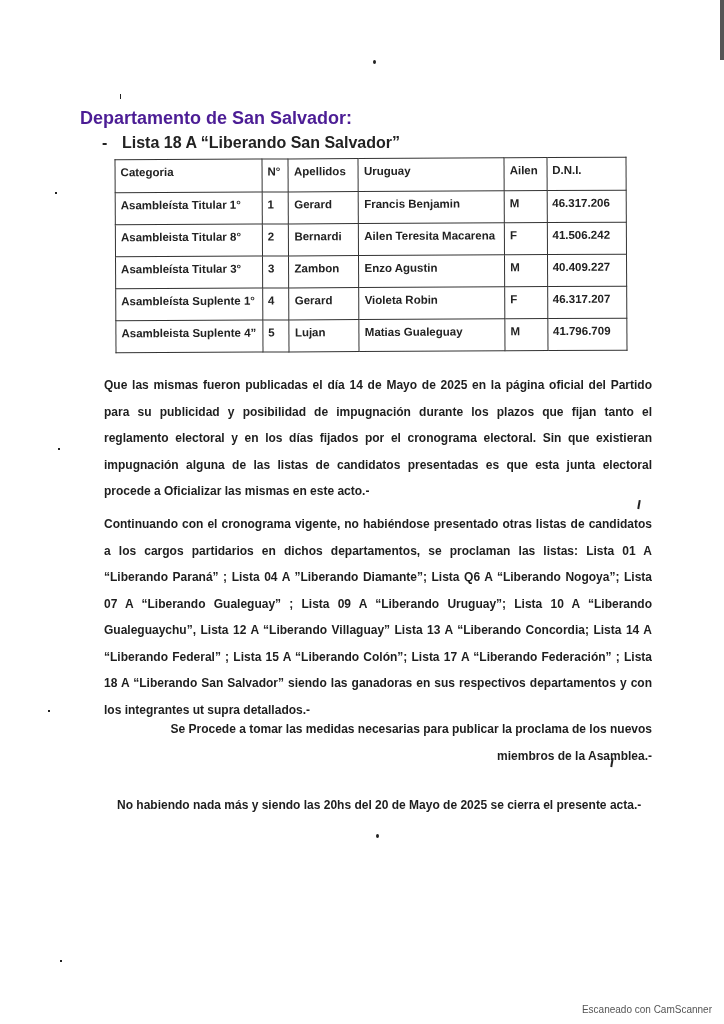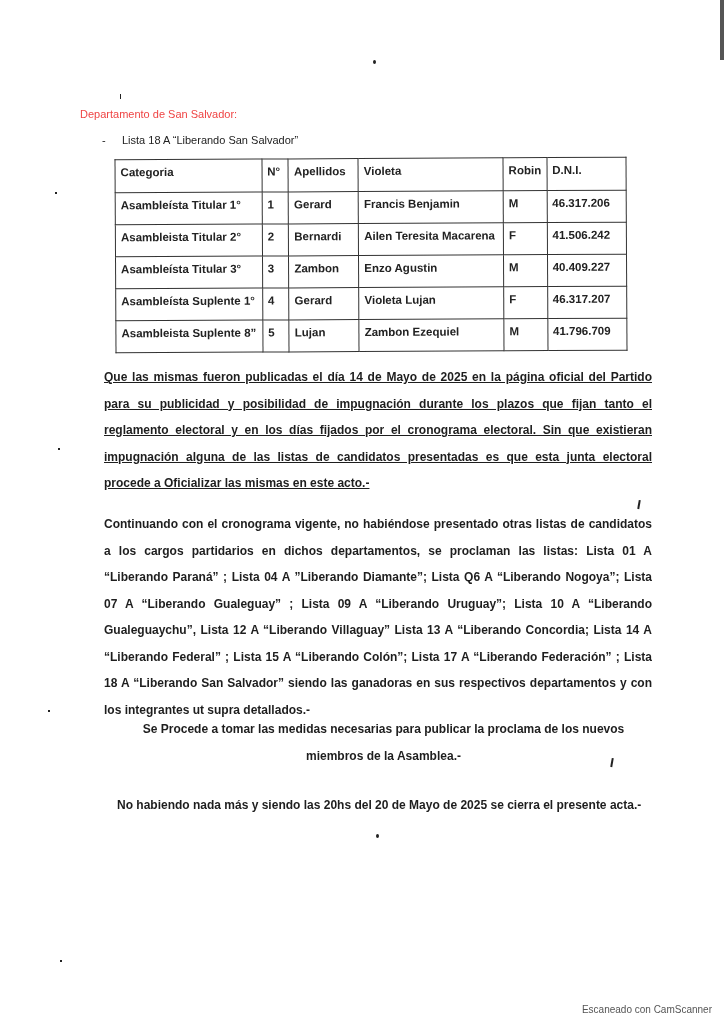--- a/index.html
+++ b/index.html
@@ -1,35 +1,35 @@
 <!DOCTYPE html>
 <html><head>
 <meta charset="utf-8">
 <style>
   html, body { margin: 0; padding: 0; }
   body {
     width: 724px; height: 1024px; background: #ffffff; position: relative; overflow: hidden;
     font-family: "Liberation Sans", "DejaVu Sans", sans-serif; color: #1b1b1b;
   }
-  .dept { position: absolute; left: 80px; top: 108px; font-size: 11px; font-weight: normal; color: #ef4444; }
-  .lista { position: absolute; left: 102px; top: 134px; font-size: 11px; font-weight: normal; color: #222; }
+  .dept { position: absolute; left: 80px; top: 108px; font-size: 18px; font-weight: bold; color: #4c1d95; }
+  .lista { position: absolute; left: 102px; top: 134px; font-size: 16px; font-weight: bold; color: #222; }
   .lista .dash { display: inline-block; width: 20px; }
   table.cands {
     position: absolute; left: 115px; top: 158px; width: 512px;
     border-collapse: collapse; font-size: 11.5px; font-weight: bold; color: #222;
     transform: rotate(-0.3deg);
   }
   table.cands td, table.cands th {
     border: 1.3px solid #333; padding: 6px 5px 10px 5px; text-align: left; font-weight: bold; vertical-align: top;
     height: 15px;
   }
   table.cands th { padding-bottom: 11px; }
   .c0 { width: 146px; margin-left: 17px; } .c1 { width: 16px; } .c2 { width: 60px; } .c3 { width: 146px; } .c4 { width: 32px; } .c5 { width: 70px; }
   .para { position: absolute; left: 104px; width: 548px; font-size: 12px; line-height: 26.5px; text-align: justify; color: #1e1e1e; font-weight: bold; }
-  .p1 { top: 364px; text-decoration: underline; }
+  .p1 { top: 372px; }
   .p2 { top: 511px; }
   .p3 { top: 716px; left: 115px; width: 537px; }
   .p4 { top: 792px; left: 117px; width: 540px; }
   .mark { position: absolute; background: #222; }
   .footer { position: absolute; right: 12px; top: 1004px; font-size: 10px; color: #555; }
   .edge { position: absolute; right: 0; top: 0; width: 4px; height: 60px; background: #555; }
 </style>
 </head>
 <body>
 
@@ -50,65 +50,65 @@
 <div class="lista">
   <span class="dash">-</span><span>Lista 18 A “Liberando San Salvador”</span>
 </div>
 
 <table class="cands">
   <tbody>
       <tr>
     <th class="c0">Categoria</th>
     <th class="c1">N°</th>
     <th class="c2">Apellidos</th>
-    <th class="c3">Violeta</th>
-    <th class="c4">Robin</th>
+    <th class="c3">Uruguay</th>
+    <th class="c4">Ailen</th>
     <th class="c5">D.N.I.</th>
   </tr>
   <tr>
     <td>Asambleísta Titular 1°</td>
     <td>1</td>
     <td>Gerard</td>
     <td>Francis Benjamin</td>
     <td>M</td>
     <td>46.317.206</td>
   </tr>
   <tr>
-    <td>Asambleista Titular 2°</td>
+    <td>Asambleista Titular 8°</td>
     <td>2</td>
     <td>Bernardi</td>
     <td>Ailen Teresita Macarena</td>
     <td>F</td>
     <td>41.506.242</td>
   </tr>
   <tr>
     <td>Asambleísta Titular 3°</td>
     <td>3</td>
     <td>Zambon</td>
     <td>Enzo Agustin</td>
     <td>M</td>
     <td>40.409.227</td>
   </tr>
   <tr>
     <td>Asambleísta Suplente 1°</td>
     <td>4</td>
     <td>Gerard</td>
-    <td>Violeta Lujan</td>
+    <td>Violeta Robin</td>
     <td>F</td>
     <td>46.317.207</td>
   </tr>
   <tr>
-    <td>Asambleista Suplente 8”</td>
+    <td>Asambleista Suplente 4”</td>
     <td>5</td>
     <td>Lujan</td>
-    <td>Zambon Ezequiel</td>
+    <td>Matias Gualeguay</td>
     <td>M</td>
     <td>41.796.709</td>
   </tr>
 </tbody>
   </table>
 
 <p class="para p1" style="margin:0;">Que las mismas fueron publicadas el día 14 de Mayo de 2025 en la página oficial del Partido para su publicidad y posibilidad de impugnación durante los plazos que fijan tanto el reglamento electoral y en los días fijados por el cronograma electoral. Sin que existieran impugnación alguna de las listas de candidatos presentadas es que esta junta electoral procede a Oficializar las mismas en este acto.-</p>
 <p class="para p2" style="margin:0;">Continuando con el cronograma vigente, no habiéndose presentado otras listas de candidatos a los cargos partidarios en dichos departamentos, se proclaman las listas: Lista  01 A “Liberando Paraná” ; Lista 04 A ”Liberando Diamante”; Lista Q6 A “Liberando Nogoya”; Lista 07 A “Liberando Gualeguay” ; Lista 09 A “Liberando Uruguay”; Lista 10 A “Liberando Gualeguaychu”, Lista 12 A “Liberando Villaguay” Lista 13 A “Liberando Concordia; Lista 14 A “Liberando Federal” ; Lista 15 A “Liberando Colón”; Lista 17 A “Liberando Federación” ; Lista 18 A “Liberando San Salvador” siendo las ganadoras en sus respectivos departamentos y con los integrantes ut supra detallados.-</p>
-<p class="para p3" style="margin:0;text-align:center;">Se Procede a tomar las medidas necesarias para publicar la proclama de los nuevos miembros de la Asamblea.-</p>
+<p class="para p3" style="margin:0;text-align:right;">Se Procede a tomar las medidas necesarias para publicar la proclama de los nuevos miembros de la Asamblea.-</p>
 <p class="para p4" style="margin:0;text-align:left;">No habiendo nada más y siendo las 20hs del 20 de Mayo de 2025 se cierra el presente acta.-</p>
 
 <div class="footer">Escaneado con CamScanner</div>
 
 </body></html>

